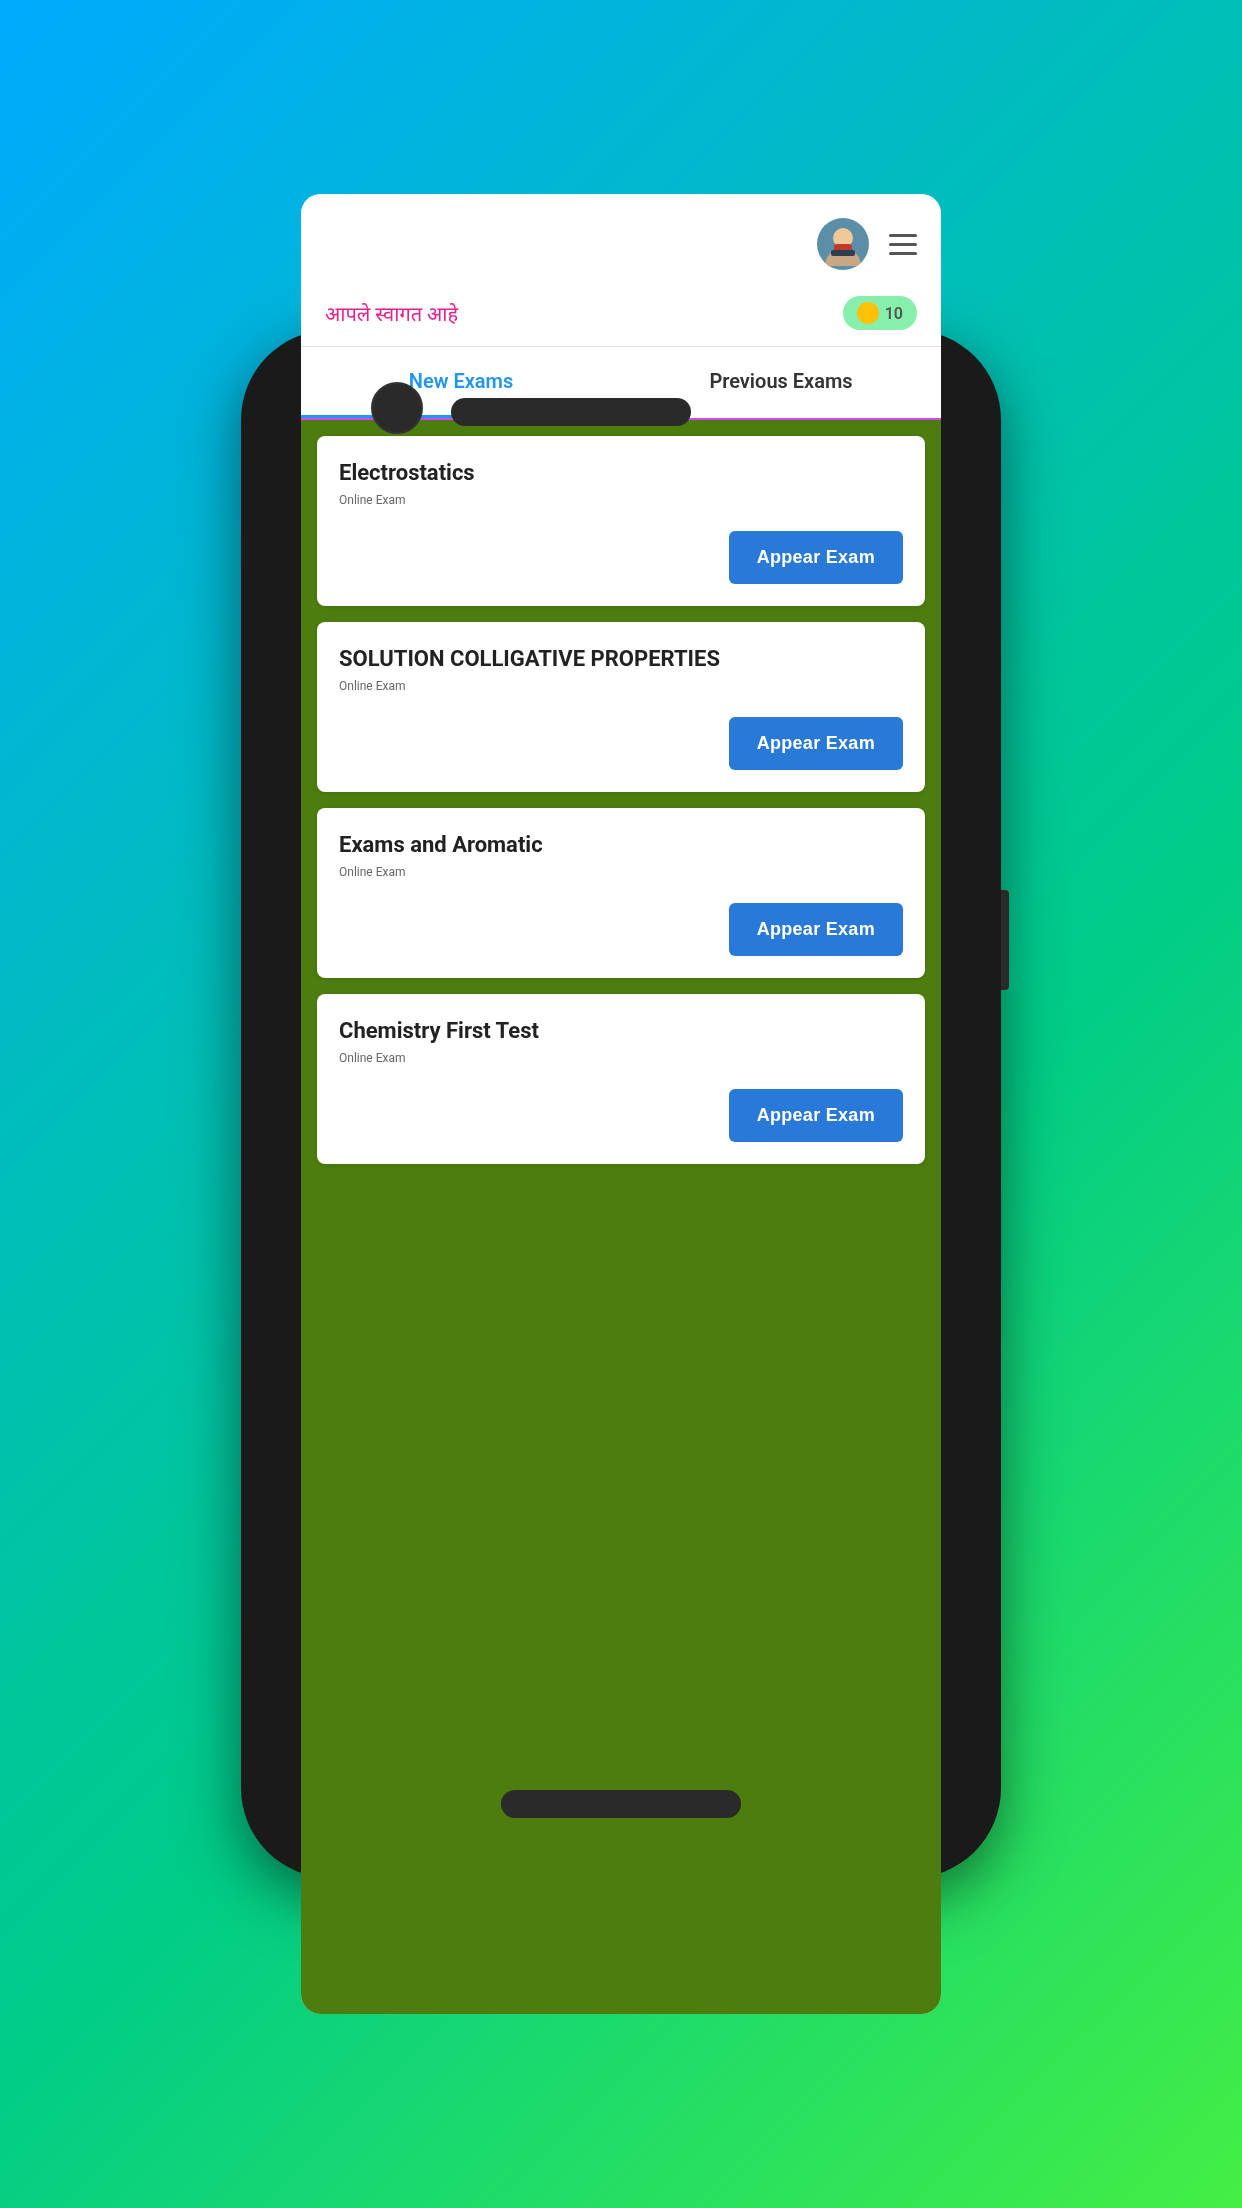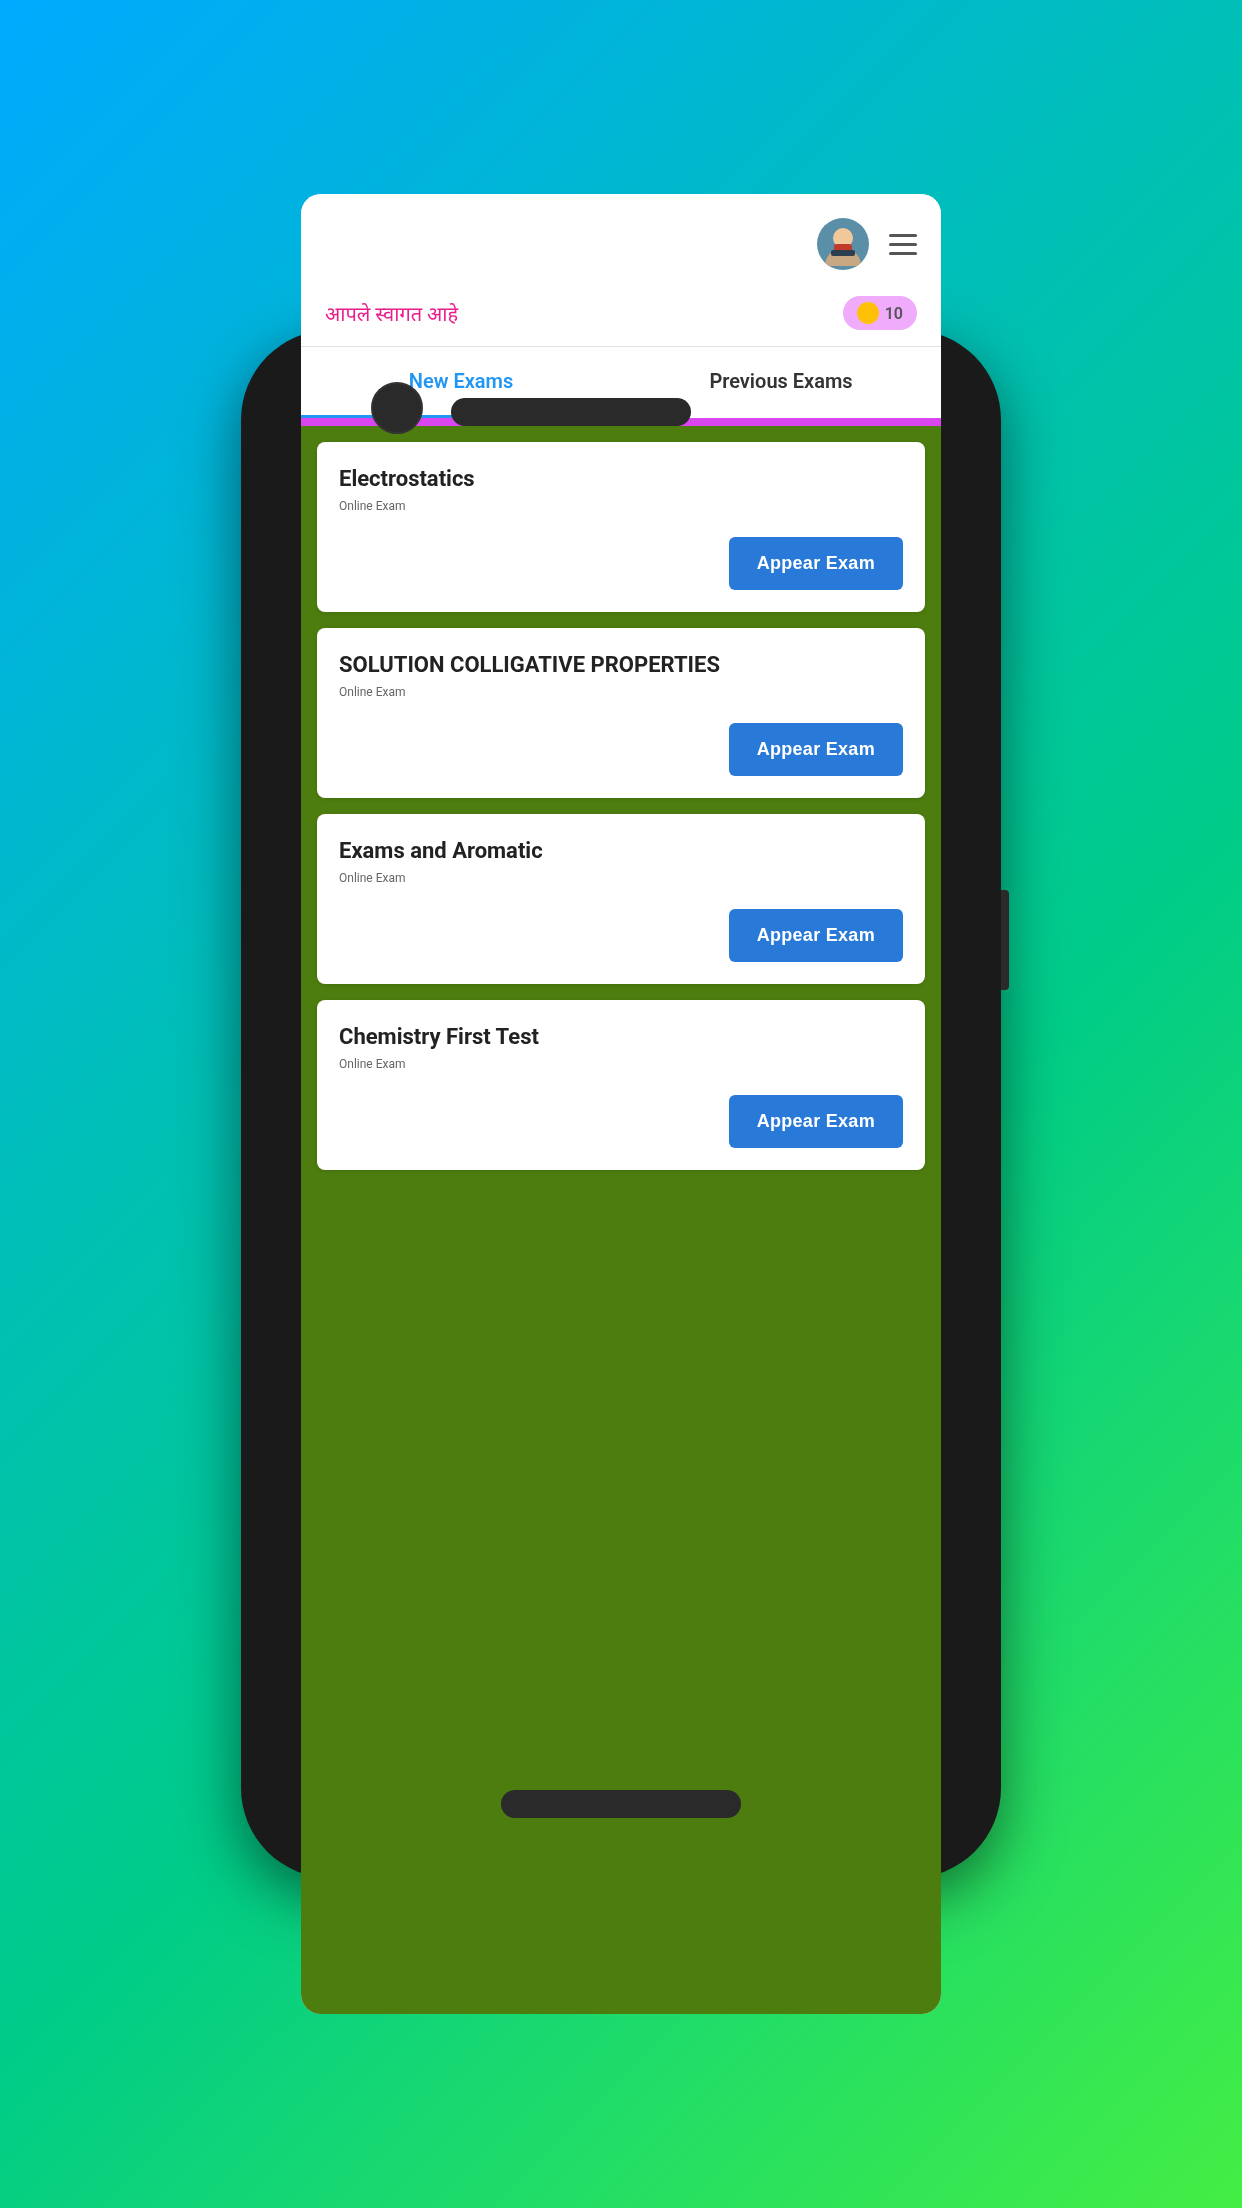--- a/index.html
+++ b/index.html
@@ -133,21 +133,21 @@
     .welcome-text {
       color: #e91e8c;
       font-size: 20px;
       font-weight: 500;
     }
 
     .coin-area {
       display: flex;
       align-items: center;
       gap: 6px;
-      background: #f0abfc;
+      background: #86efac;
       border-radius: 20px;
       padding: 6px 14px;
     }
 
     .coin-icon {
       width: 22px;
       height: 22px;
       border-radius: 50%;
       background: #ffc107;
       display: inline-block;
@@ -156,21 +156,21 @@
     .coin-text {
       font-size: 16px;
       color: #555;
       font-weight: 600;
     }
 
     
     .tabs {
       background: #ffffff;
       display: flex;
-      border-bottom: 8px solid #d946ef;
+      border-bottom: 2px solid #d946ef;
     }
 
     .tab {
       flex: 1;
       padding: 22px 16px;
       text-align: center;
       font-size: 20px;
       font-weight: 600;
       cursor: pointer;
       color: #555;

